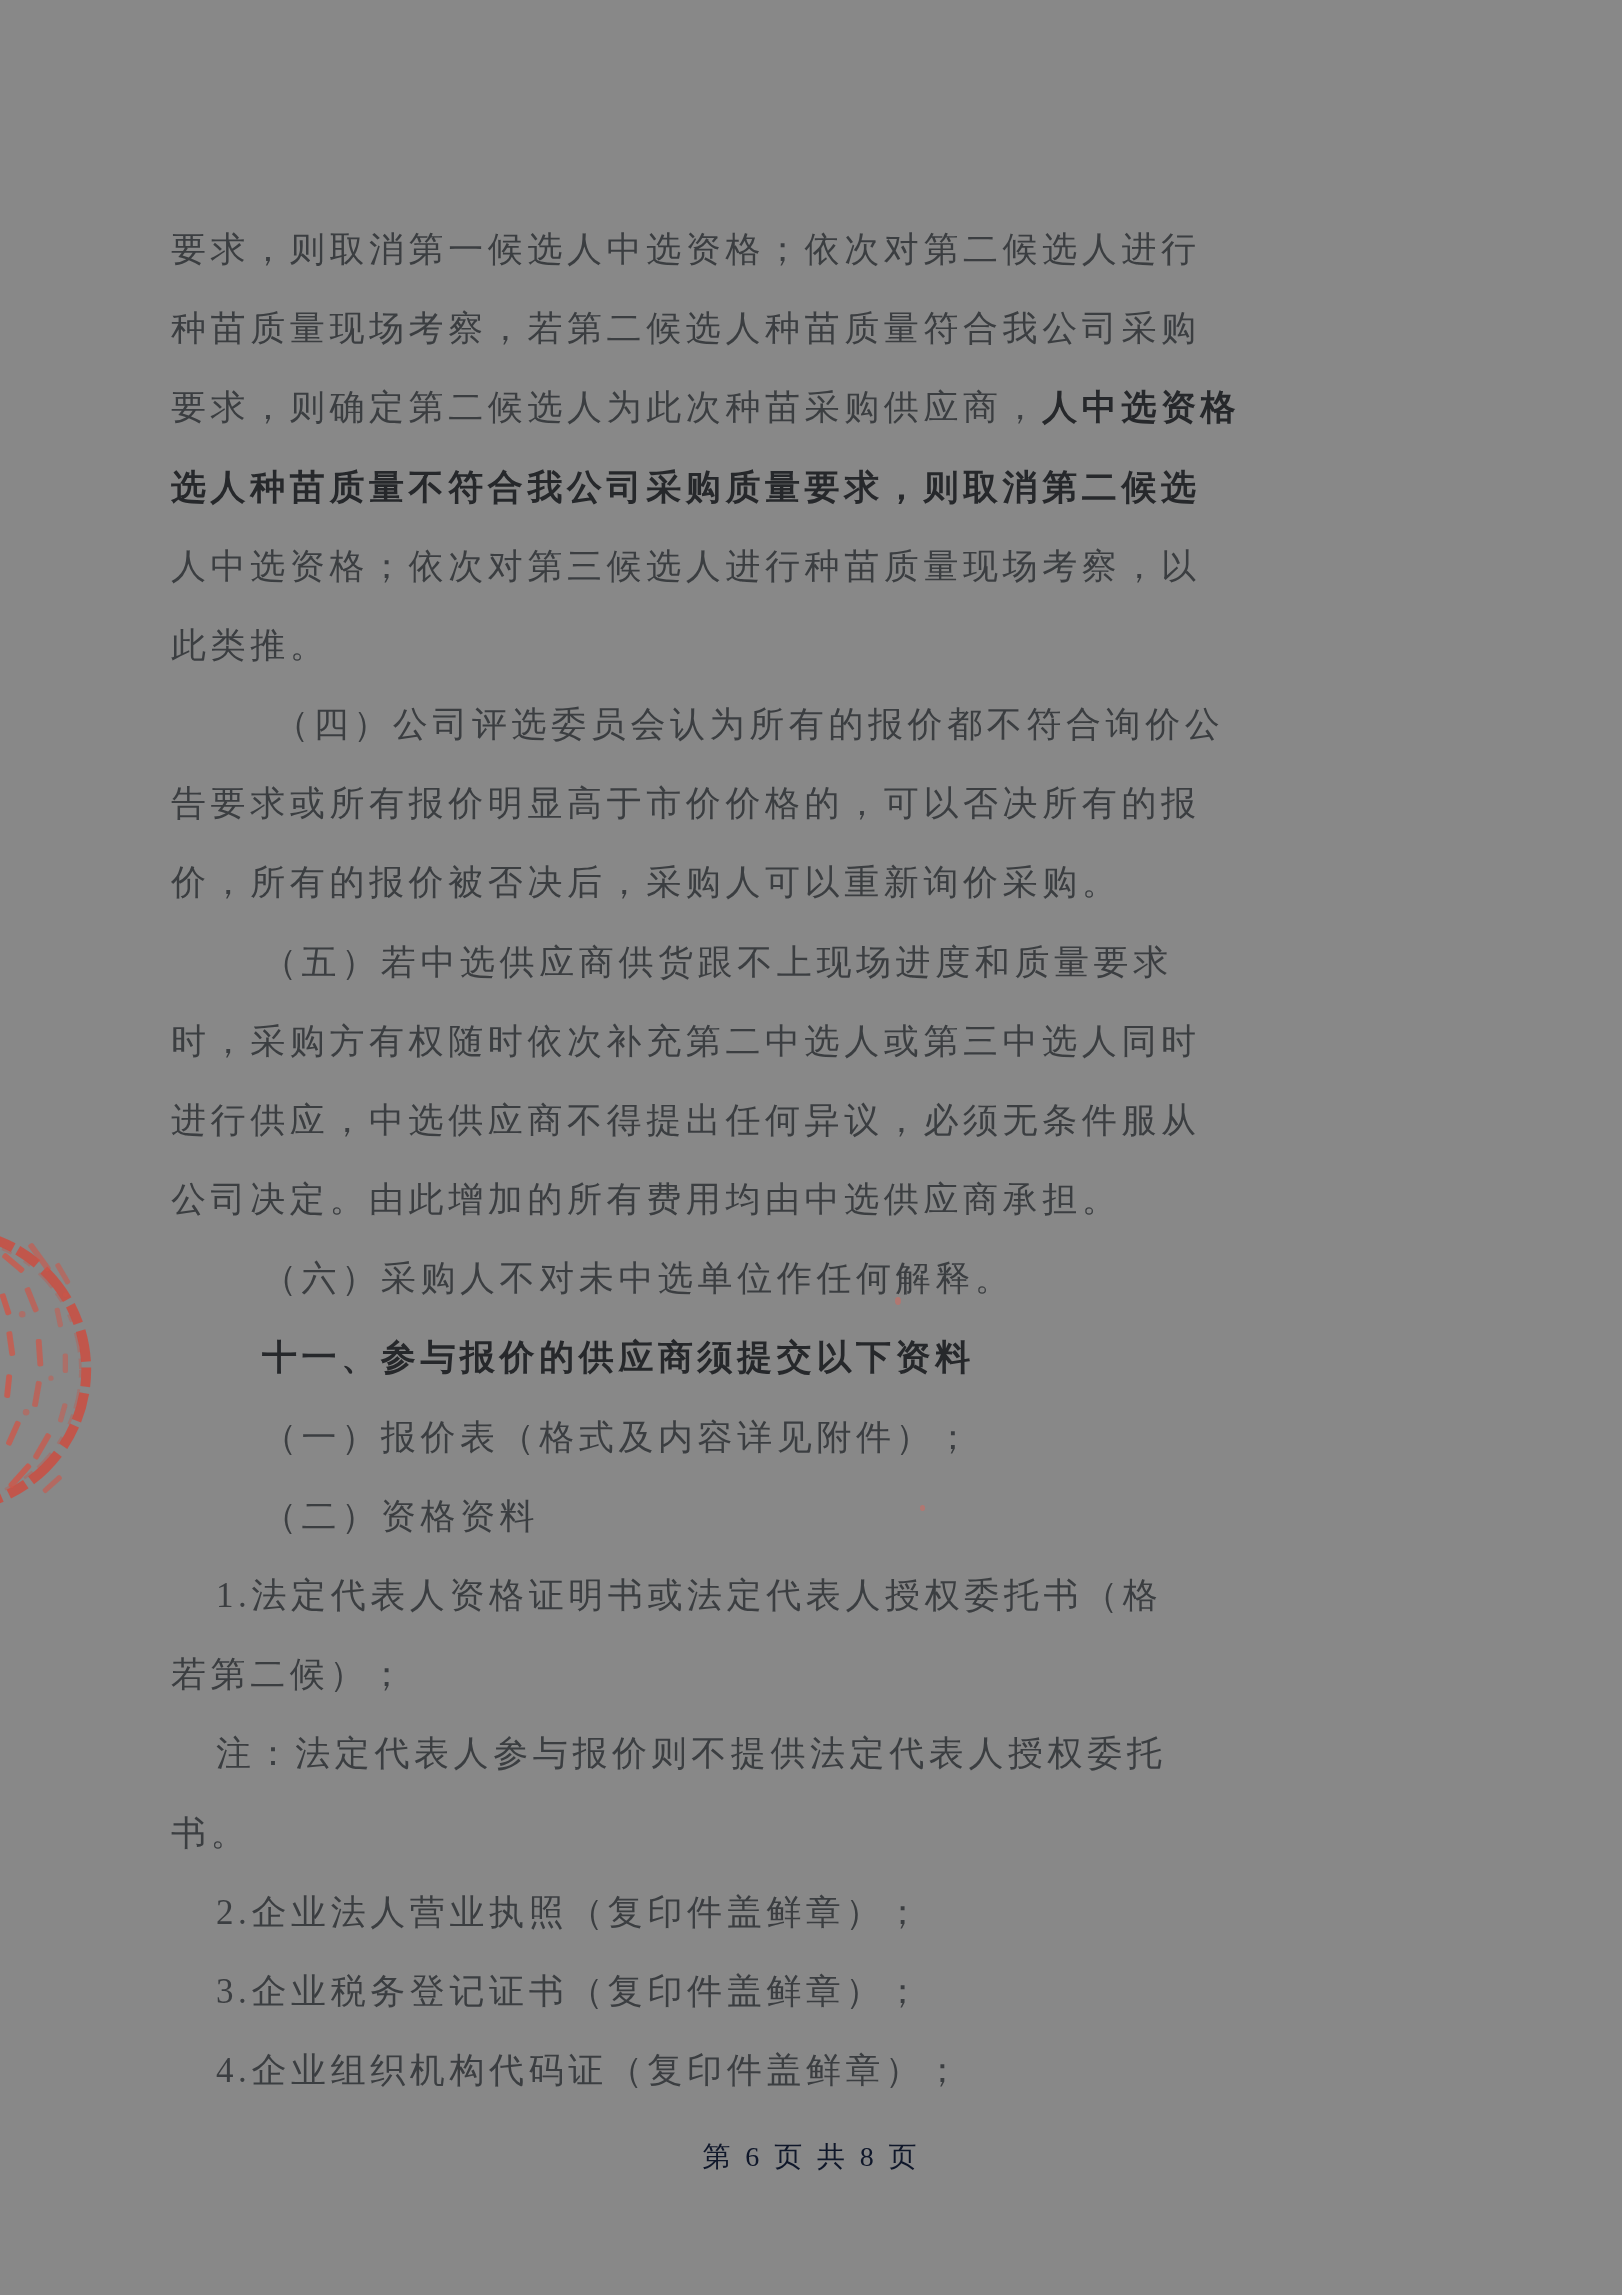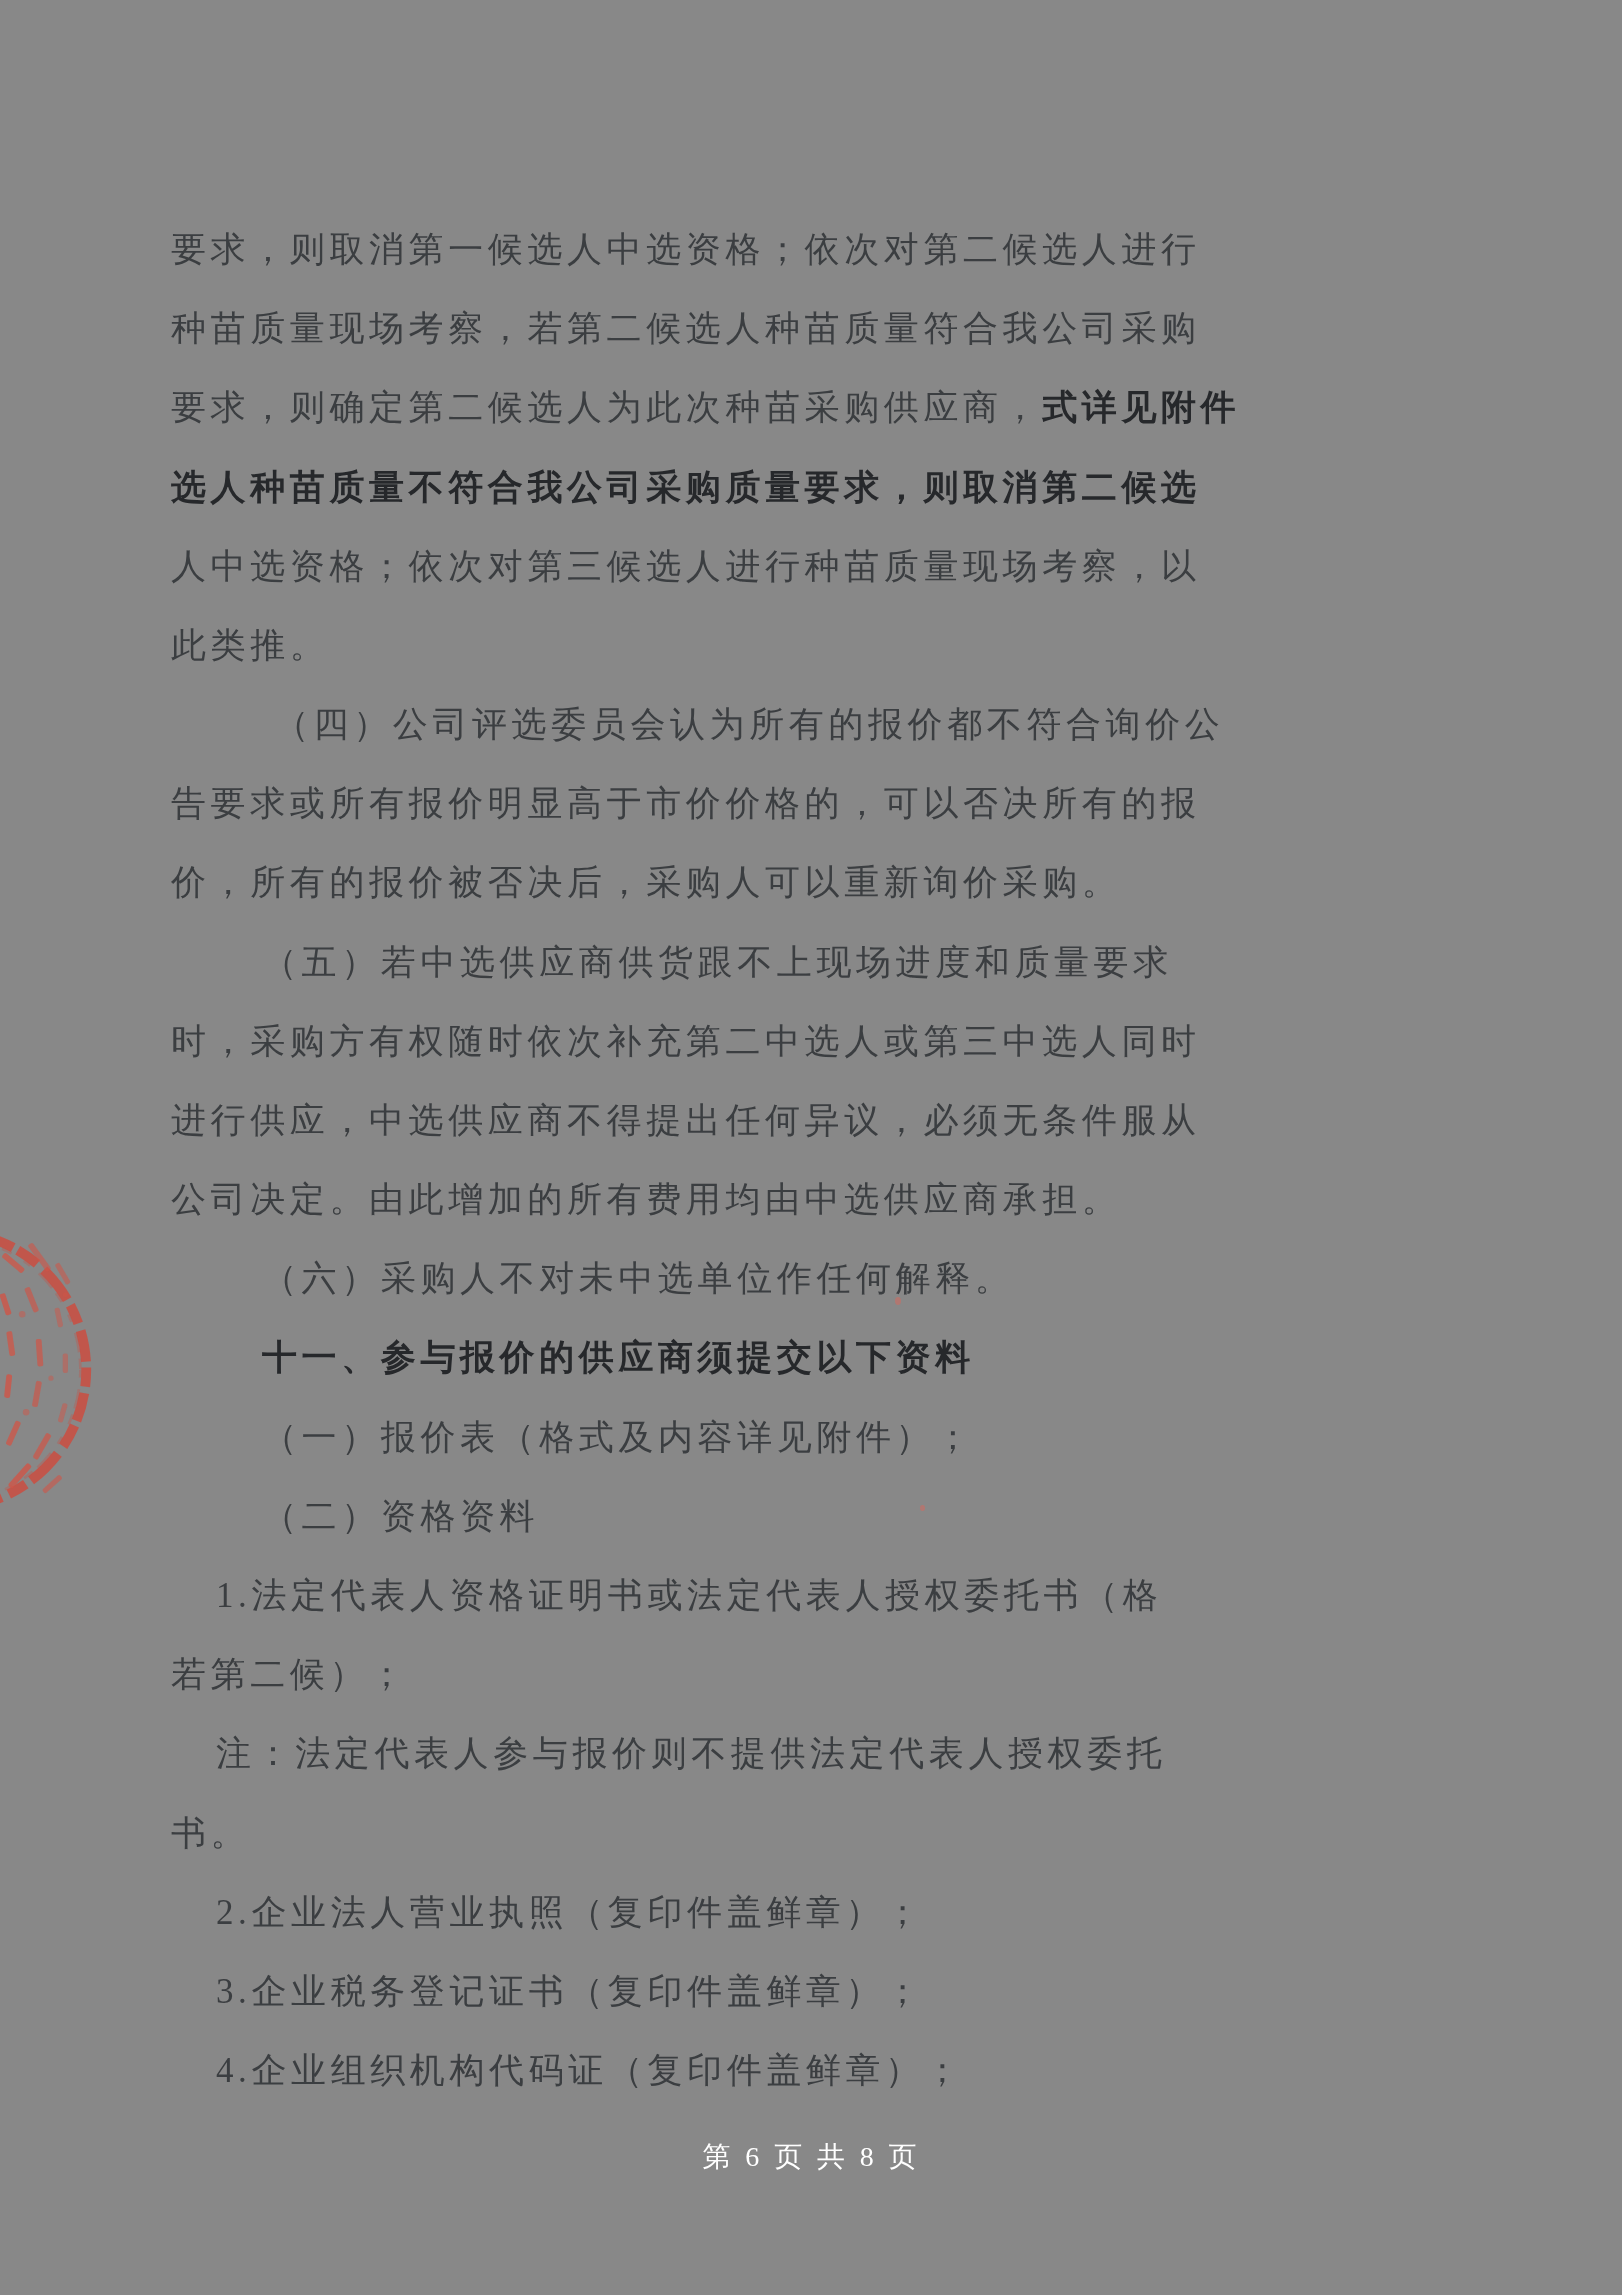--- a/index.html
+++ b/index.html
@@ -35,21 +35,21 @@
     color: #26282b;
   }
   .footer {
     position: absolute;
     top: 2138px;
     left: 0;
     width: 100%;
     text-align: center;
     font-size: 28px;
     letter-spacing: 3.9px;
-    color: #ffffff;
+    color: #0f172a;
     white-space: pre;
   }
   .seal {
     position: absolute;
     top: 1216px;
     left: 0;
     width: 98px;
     height: 314px;
     pointer-events: none;
   }
@@ -95,21 +95,21 @@
       <circle cx="100" cy="120" r="4" opacity="0.4"></circle>
     </g>
   </svg>
 
   <div class="speck s1"></div>
   <div class="speck s2"></div>
 
   <div class="text-layer">
       <div class="line" style="left: 171px; top: 231px;"><span>要求，则取消第一候选人中选资格；依次对第二候选人进行</span></div>
       <div class="line" style="left: 171px; top: 310px;"><span>种苗质量现场考察，若第二候选人种苗质量符合我公司采购</span></div>
-      <div class="line" style="left: 171px; top: 389px;"><span>要求，则确定第二候选人为此次种苗采购供应商，</span><span class="b">式详见附件</span></div>
+      <div class="line" style="left: 171px; top: 389px;"><span>要求，则确定第二候选人为此次种苗采购供应商，</span><span class="b">人中选资格</span></div>
       <div class="line" style="left: 171px; top: 469px;"><span class="b">选人种苗质量不符合我公司采购质量要求，则取消第二候选</span></div>
       <div class="line" style="left: 171px; top: 548px;"><span>人中选资格；依次对第三候选人进行种苗质量现场考察，以</span></div>
       <div class="line" style="left: 171px; top: 627px;"><span>此类推。</span></div>
       <div class="line" style="left: 262px; top: 706px; margin-left: 12px;"><span>（四）公司评选委员会认为所有的报价都不符合询价公</span></div>
       <div class="line" style="left: 171px; top: 785px;"><span>告要求或所有报价明显高于市价价格的，可以否决所有的报</span></div>
       <div class="line" style="left: 171px; top: 864px;"><span>价，所有的报价被否决后，采购人可以重新询价采购。</span></div>
       <div class="line" style="left: 262px; top: 944px;"><span>（五）若中选供应商供货跟不上现场进度和质量要求</span></div>
       <div class="line" style="left: 171px; top: 1023px;"><span>时，采购方有权随时依次补充第二中选人或第三中选人同时</span></div>
       <div class="line" style="left: 171px; top: 1102px;"><span>进行供应，中选供应商不得提出任何异议，必须无条件服从</span></div>
       <div class="line" style="left: 171px; top: 1181px;"><span>公司决定。由此增加的所有费用均由中选供应商承担。</span></div>

